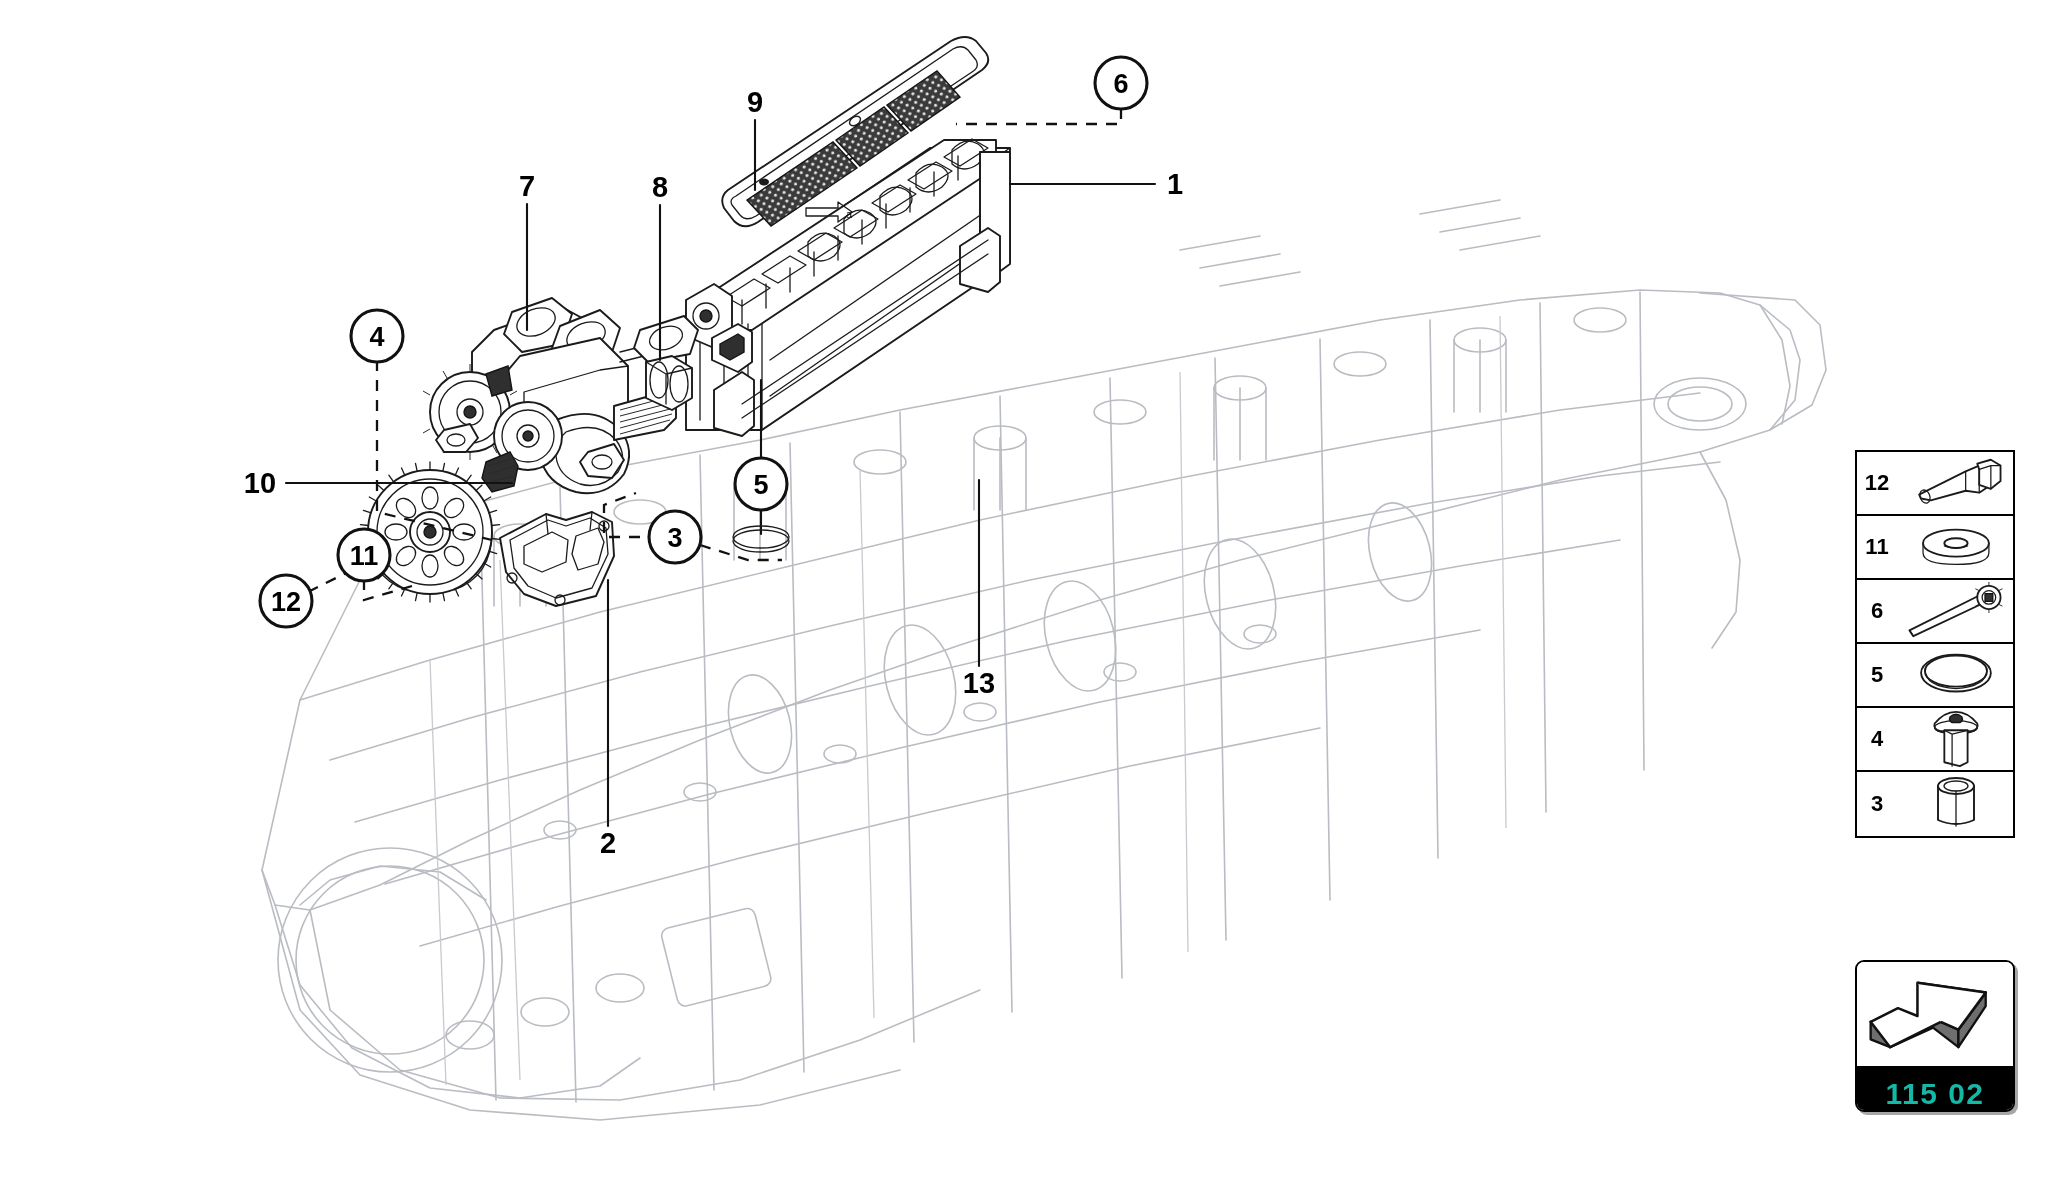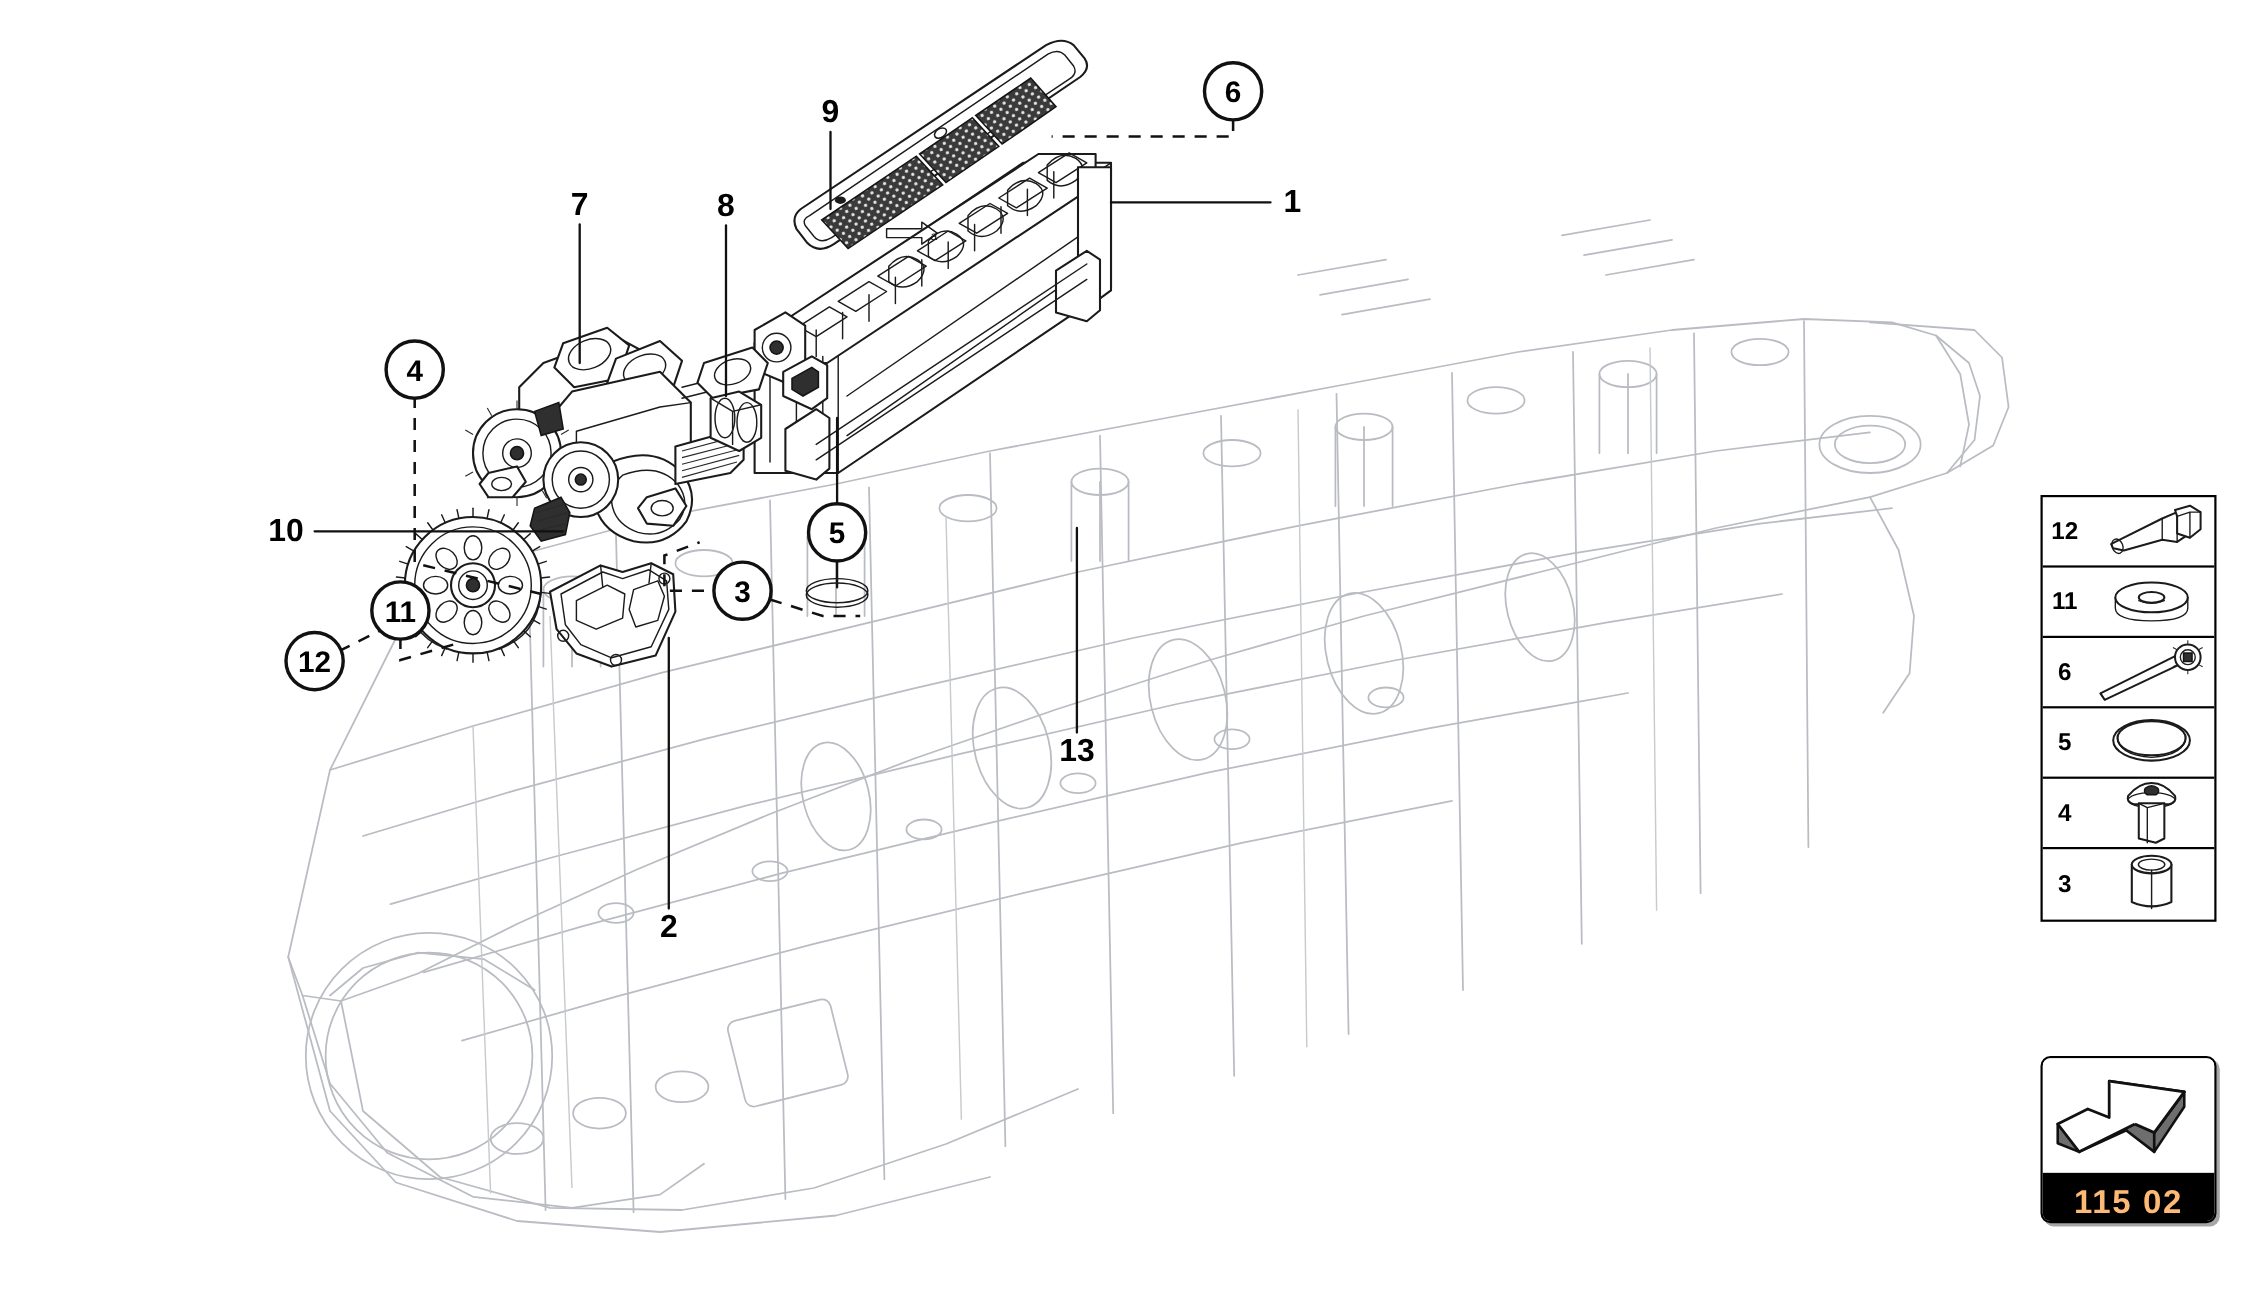--- a/index.html
+++ b/index.html
@@ -55,21 +55,21 @@
 
   
   #refbadge{
     position:absolute;left:1855px;top:960px;width:160px;height:152px;
     border:2px solid #000;border-radius:9px;overflow:hidden;background:#fff;
     box-sizing:border-box;box-shadow:3px 3px 0 rgba(0,0,0,.35);
   }
   #refArtBox{height:104px;position:relative;background:#fff;}
   #refArtBox svg{position:absolute;left:0;top:0;width:100%;height:100%;}
   #refLabel{
-    height:56px;background:#000;color:#fdba74;
+    height:56px;background:#000;color:#14b8a6;
     display:flex;align-items:center;justify-content:center;
     font-weight:bold;font-size:30px;letter-spacing:1.5px;
     font-family:"Liberation Sans", sans-serif;
   }
 </style>
 </head>
 <body>
 
 <div id="stage">
 

